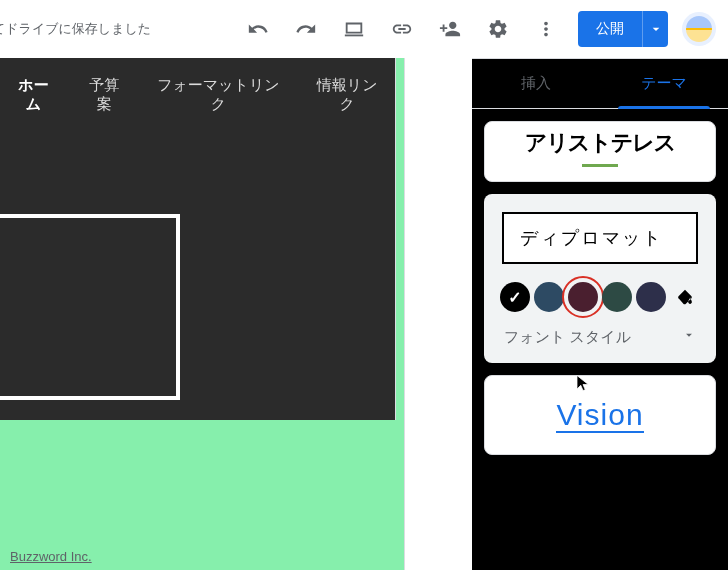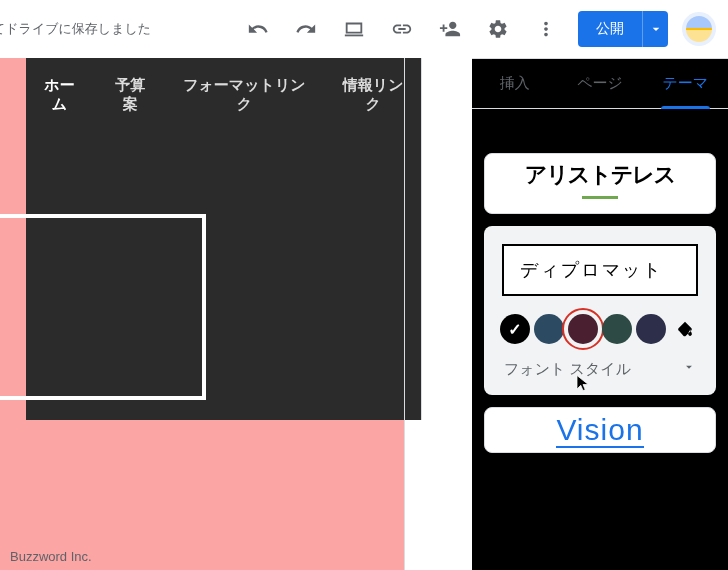--- a/index.html
+++ b/index.html
@@ -10,54 +10,54 @@
   .toolbar-icons { display: flex; align-items: center; gap: 0; }
   .tb-btn { width: 48px; height: 48px; display: flex; align-items: center; justify-content: center; background: none; border: none; cursor: pointer; border-radius: 50%; }
   .tb-btn svg { width: 22px; height: 22px; fill: #5f6368; }
   .publish-group { display: flex; margin-left: 8px; }
   .publish-btn { background: #1a73e8; color: #fff; border: none; padding: 0 18px; height: 36px; font-size: 14px; font-weight: 500; border-radius: 4px 0 0 4px; cursor: pointer; }
   .publish-dropdown { background: #1a73e8; border: none; border-left: 1px solid rgba(255,255,255,0.3); width: 26px; height: 36px; border-radius: 0 4px 4px 0; cursor: pointer; display: flex; align-items: center; justify-content: center; }
   .publish-dropdown svg { width: 16px; height: 16px; fill: #fff; }
   .avatar { width: 34px; height: 34px; border-radius: 50%; margin-left: 14px; background: #e8f0fe; display:flex; align-items:center; justify-content:center; overflow:hidden; }
   .avatar-inner { width: 26px; height: 26px; border-radius:50%; background: linear-gradient(180deg,#a8c7fa 45%, #fbbc04 45% 55%, #fde293 55%); }
 
-  .canvas-area { position: absolute; top: 58px; left: 0; width: 404px; bottom: 0; background: #fca5a5; padding-left: 26px; }
+  .canvas-area { position: absolute; top: 58px; left: 0; width: 404px; bottom: 0; background: #86efac; }
   .site-page { position: relative; width: 396px; height: 362px; background: #2b2b2b; border-right: 1px solid #dadce0; }
   .site-nav { display: flex; gap: 28px; padding: 18px 12px 0; }
-  .site-nav-item { color: #dcdcdc; font-size: 15px; background:none; border:none; cursor:pointer;font-weight:bold; }
+  .site-nav-item { color: #dcdcdc; font-size: 15px; background:none; border:none; cursor:pointer; }
   .site-nav-item.active { color: #fff; font-weight: 700; }
   .hero-box { position: absolute; top: 156px; left: -60px; width: 240px; height: 186px; border: 4px solid #fff; color:#fff; font-size:38px; font-weight:700; display:flex; align-items:center; justify-content:flex-end; padding-right:20px; }
-  .footer-text { position: absolute; bottom: 6px; left: 10px; color: #5f6368; font-size: 13px; }
+  .footer-text { position: absolute; bottom: 6px; left: 10px; color: #5f6368; font-size: 13px; text-decoration: underline; }
   .page-divider { position:absolute; top:58px; bottom:0; left:404px; width:1px; background:#dadce0; }
 
   .side-panel { position: absolute; top: 58px; right: 0; width: 256px; bottom: 0; border-top: 1px solid #dadce0; background: #000000; display:flex; flex-direction:column; }
   .panel-tabs { display: flex; height: 50px; border-bottom: 1px solid #dadce0; }
   .panel-tab { flex: 1; background:none; border:none; color:#5f6368; font-size:15px; cursor:pointer; position:relative; }
   .panel-tab.active { color:#1a73e8;font-family:Liberation Serif, serif; }
   .panel-tab.active::after { content:''; position:absolute; bottom:-1px; left:18px; right:18px; height:3px; background:#1a73e8; border-radius:3px 3px 0 0; }
   
   .panel-body { flex:1; overflow:hidden; padding: 12px; }
   
-  .theme-preview { background:#fff; border:1px solid #dadce0; border-radius:8px; padding: 6px 0 14px; text-align:center; margin-bottom:12px;margin-top:32px; }
+  .theme-preview { background:#fff; border:1px solid #dadce0; border-radius:8px; padding: 6px 0 14px; text-align:center; margin-bottom:12px; }
   .theme-name-1 { font-weight:900; font-size:22px; letter-spacing:-1px; }
   .theme-underline { width: 36px; height:3px; background:#6fa84f; margin: 6px auto 0; }
   
   .theme-card { background:#f1f3f4; border-radius:8px; padding: 18px 12px 10px; }
   .theme-name-box { background:#fff; border:2px solid #000; padding:12px 16px; margin:0 6px 18px; }
   .theme-name-2 { font-family: serif; font-size:18px; font-weight:500; letter-spacing:2px; }
   .color-row { display:flex; gap:4px; align-items:center; padding:0 4px; margin-bottom:10px; }
   .color-swatch { width:30px; height:30px; border-radius:50%; cursor:pointer; position:relative; flex-shrink:0; }
   .color-swatch.check::after { content:'✓'; color:#fff; position:absolute; top:50%; left:50%; transform:translate(-50%,-50%); font-size:16px; font-weight:bold; }
   .color-selected { outline: 2px solid #d93025; outline-offset: 4px; }
   .paint-btn { width:30px; height:30px; display:flex; align-items:center; justify-content:center; cursor:pointer; border:none; background:none; }
   .paint-btn svg { width:22px; height:22px; }
   .font-dropdown { display:flex; justify-content:space-between; align-items:flex-start; padding:6px 8px; color:#5f6368; font-size:15px; cursor:pointer; }
   .font-dropdown svg { width:14px; height:14px; fill:#5f6368; }
   
-  .theme-vision { background:#fff; border:1px solid #dadce0; border-radius:8px; padding: 5px 0; text-align:center; margin-top:12px; }
+  .theme-vision { background:#fff; border:1px solid #dadce0; border-radius:8px; padding: 22px 0; text-align:center; margin-top:12px; }
   .vision-text { color:#1a73e8; font-size:30px; font-weight:400; border-bottom:2px solid #1a73e8; letter-spacing:1px; }
   
   .cursor { position:absolute; top:374px; left:574px; pointer-events:none; z-index:100; }
   .cursor svg { width:18px; height:18px; }
 </style>
 </head>
 <body>
 
 <div class="toolbar">
   <div class="save-status">てドライブに保存しました</div>
@@ -122,21 +122,20 @@
     </div>
     <div class="hero-box"></div>
   </div>
   <div class="footer-text">Buzzword Inc.</div>
 </div>
 <div class="page-divider"></div>
 
 <div class="side-panel">
   <div class="panel-tabs">
     <button class="panel-tab">挿入</button>
-    <button class="panel-tab">ページ</button>
     <button class="panel-tab active">テーマ</button>
   </div>
   <div class="panel-body">
     <div class="theme-preview">
       <div class="theme-name-1">アリストテレス</div>
       <div class="theme-underline"></div>
     </div>
 
     <div class="theme-card">
       <div class="theme-name-box">

